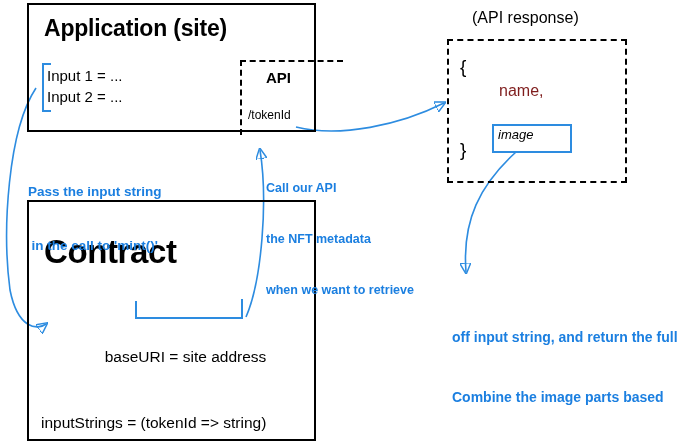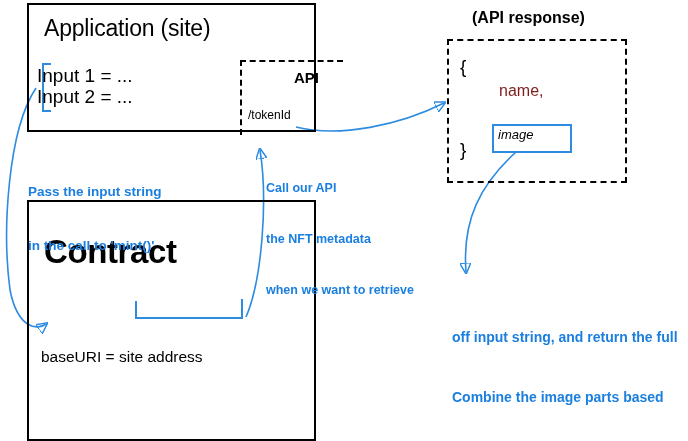--- a/index.html
+++ b/index.html
@@ -35,30 +35,30 @@
     left: 27px;
     top: 3px;
     width: 289px;
     height: 129px;
   }
   #application-title {
     position: absolute;
     left: 15px;
     top: 10px;
     font-size: 23px;
-    font-weight: normal;
+    font-weight: bold;
     color: #000000;
     letter-spacing: -0.2px;
     white-space: nowrap;
   }
   #input-lines {
     position: absolute;
-    left: 8px;
+    left: 18px;
     top: 60px;
-    font-size: 19px;
+    font-size: 15px;
     line-height: 21px;
     color: #000000;
     white-space: nowrap;
   }
   .input-line { display: block; }
 
   
   #input-bracket {
     position: absolute;
     left: 13px;
@@ -77,21 +77,21 @@
     left: 211px;
     top: 55px;
     width: 103px;
     height: 75px;
     border-left: 2px dashed #000000;
     border-top: 2px dashed #000000;
     box-sizing: border-box;
   }
   #api-title {
     position: absolute;
-    left: 52px;
+    left: 24px;
     top: 7px;
     font-size: 15px;
     font-weight: bold;
     color: #000000;
     white-space: nowrap;
   }
   #api-endpoint {
     position: absolute;
     left: 6px;
     top: 46px;
@@ -151,21 +151,20 @@
   }
 
   
   #api-response-label {
     position: absolute;
     left: 472px;
     top: 9px;
     font-size: 16px;
     color: #000000;
     white-space: nowrap;
-    font-weight: bold;
   }
   #api-response-box {
     position: absolute;
     left: 447px;
     top: 39px;
     width: 180px;
     height: 144px;
     border: 2px dashed #000000;
     box-sizing: border-box;
   }
@@ -217,20 +216,21 @@
     position: absolute;
     color: #1b7fe0;
     font-weight: bold;
     white-space: pre;
   }
   #note-mint {
     left: 28px;
     top: 147px;
     font-size: 13.5px;
     line-height: 18px;
+    text-align: center;
   }
   #note-api {
     left: 266px;
     top: 146px;
     font-size: 12.5px;
     line-height: 17px;
   }
   #note-combine {
     left: 452px;
     top: 287px;
@@ -274,20 +274,21 @@
       <div id="api-title">API</div>
       <div id="api-endpoint">/tokenId</div>
     </div>
   </div>
 
   <div class="solid-box" id="contract-box">
     <div id="contract-title">Contract</div>
 
     <div id="contract-code">
       <span class="code-line"><span>baseURI = </span><span>site address</span></span>
+      <span class="code-line">inputStrings = (tokenId =&gt; string)</span>
       
       
       
       
     </div>
   </div>
 
   <div id="site-address-bracket"></div>
 
   <div id="api-response-label">(API response)</div>

